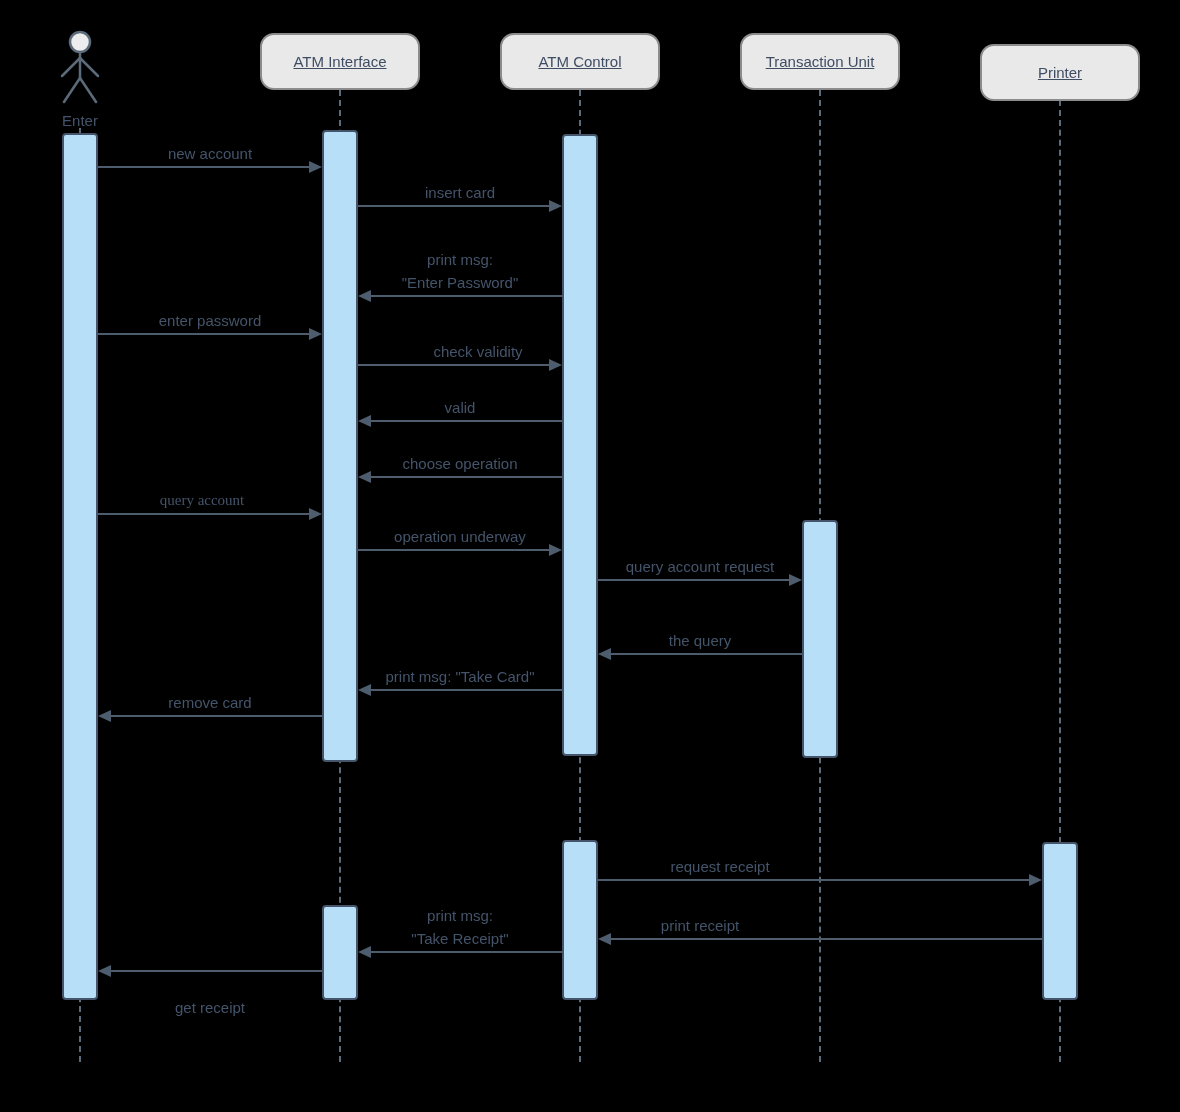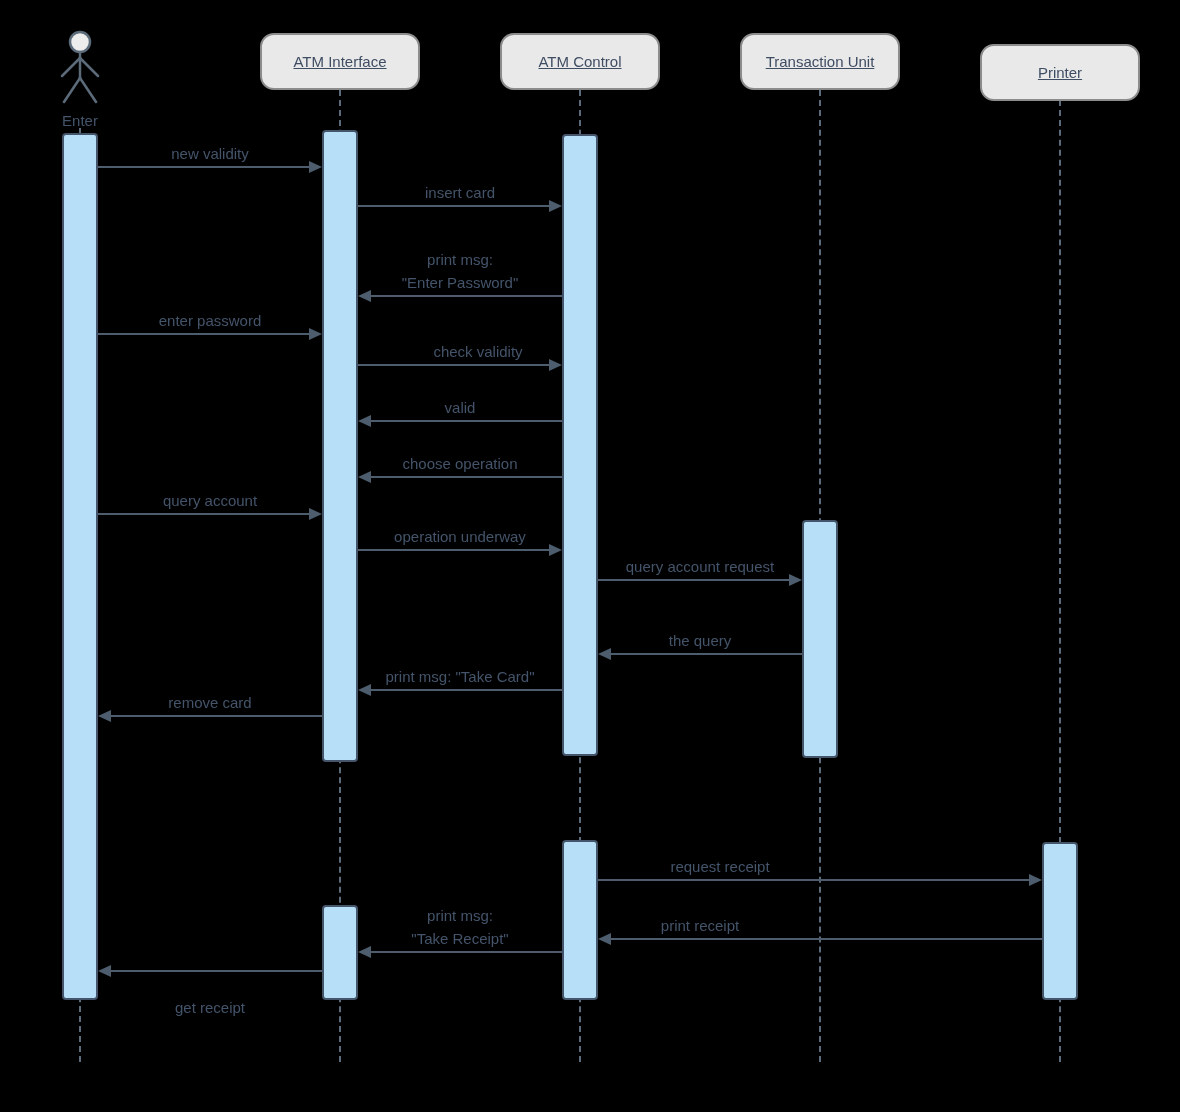--- a/index.html
+++ b/index.html
@@ -109,21 +109,21 @@
     </div>
     <div class="activation" style="left: 62px; top: 133px; height: 867px;"></div>
     <div class="activation" style="left: 322px; top: 130px; height: 632px;"></div>
     <div class="activation" style="left: 562px; top: 134px; height: 622px;"></div>
     <div class="activation" style="left: 802px; top: 520px; height: 238px;"></div>
     <div class="activation" style="left: 562px; top: 840px; height: 160px;"></div>
     <div class="activation" style="left: 322px; top: 905px; height: 95px;"></div>
     <div class="activation" style="left: 1042px; top: 842px; height: 158px;"></div>
     <div class="msg-line" style="left: 98px; top: 166px; width: 211px;"></div>
     <div class="msg-head right" style="left: 309px; top: 161px;"></div>
-    <div class="msg-label" style="left: 210px; top: 142px;">new validity</div>
+    <div class="msg-label" style="left: 210px; top: 142px;">new account</div>
     <div class="msg-line" style="left: 358px; top: 205px; width: 191px;"></div>
     <div class="msg-head right" style="left: 549px; top: 200px;"></div>
     <div class="msg-label" style="left: 460px; top: 181px;">insert card</div>
     <div class="msg-line" style="left: 371px; top: 295px; width: 191px;"></div>
     <div class="msg-head left" style="left: 358px; top: 290px;"></div>
     <div class="msg-label" style="left: 460px; top: 248px;">print msg:
 "Enter Password"</div>
     <div class="msg-line" style="left: 98px; top: 333px; width: 211px;"></div>
     <div class="msg-head right" style="left: 309px; top: 328px;"></div>
     <div class="msg-label" style="left: 210px; top: 309px;">enter password</div>
@@ -131,21 +131,21 @@
     <div class="msg-head right" style="left: 549px; top: 359px;"></div>
     <div class="msg-label" style="left: 460px; top: 340px; margin-left: 18px;">check validity</div>
     <div class="msg-line" style="left: 371px; top: 420px; width: 191px;"></div>
     <div class="msg-head left" style="left: 358px; top: 415px;"></div>
     <div class="msg-label" style="left: 460px; top: 396px;">valid</div>
     <div class="msg-line" style="left: 371px; top: 476px; width: 191px;"></div>
     <div class="msg-head left" style="left: 358px; top: 471px;"></div>
     <div class="msg-label" style="left: 460px; top: 452px;">choose operation</div>
     <div class="msg-line" style="left: 98px; top: 513px; width: 211px;"></div>
     <div class="msg-head right" style="left: 309px; top: 508px;"></div>
-    <div class="msg-label" style="left: 210px; top: 489px;">query account</div>
+    <div class="msg-label" style="left: 202px; top: 489px; font-family: Liberation Serif, serif;">query account</div>
     <div class="msg-line" style="left: 358px; top: 549px; width: 191px;"></div>
     <div class="msg-head right" style="left: 549px; top: 544px;"></div>
     <div class="msg-label" style="left: 460px; top: 525px;">operation underway</div>
     <div class="msg-line" style="left: 598px; top: 579px; width: 191px;"></div>
     <div class="msg-head right" style="left: 789px; top: 574px;"></div>
     <div class="msg-label" style="left: 700px; top: 555px;">query account request</div>
     <div class="msg-line" style="left: 611px; top: 653px; width: 191px;"></div>
     <div class="msg-head left" style="left: 598px; top: 648px;"></div>
     <div class="msg-label" style="left: 700px; top: 629px;">the query</div>
     <div class="msg-line" style="left: 371px; top: 689px; width: 191px;"></div>

